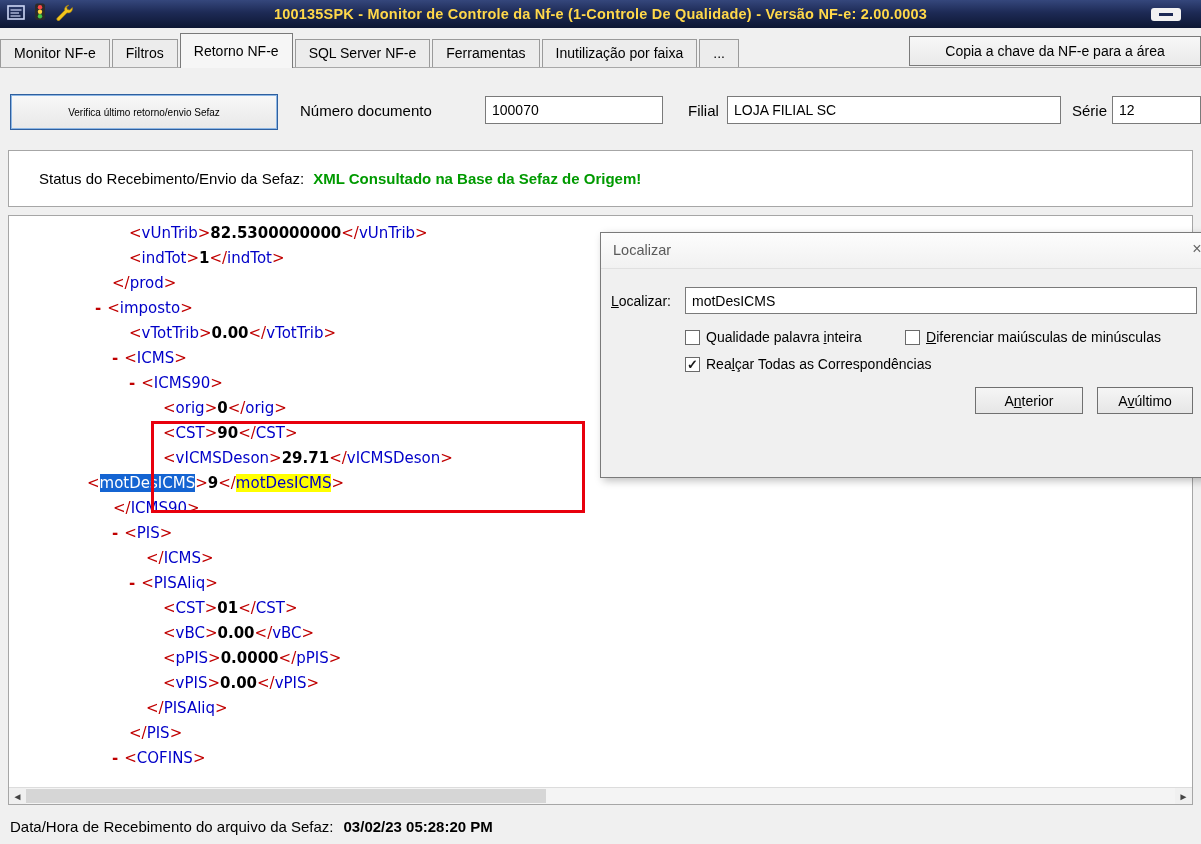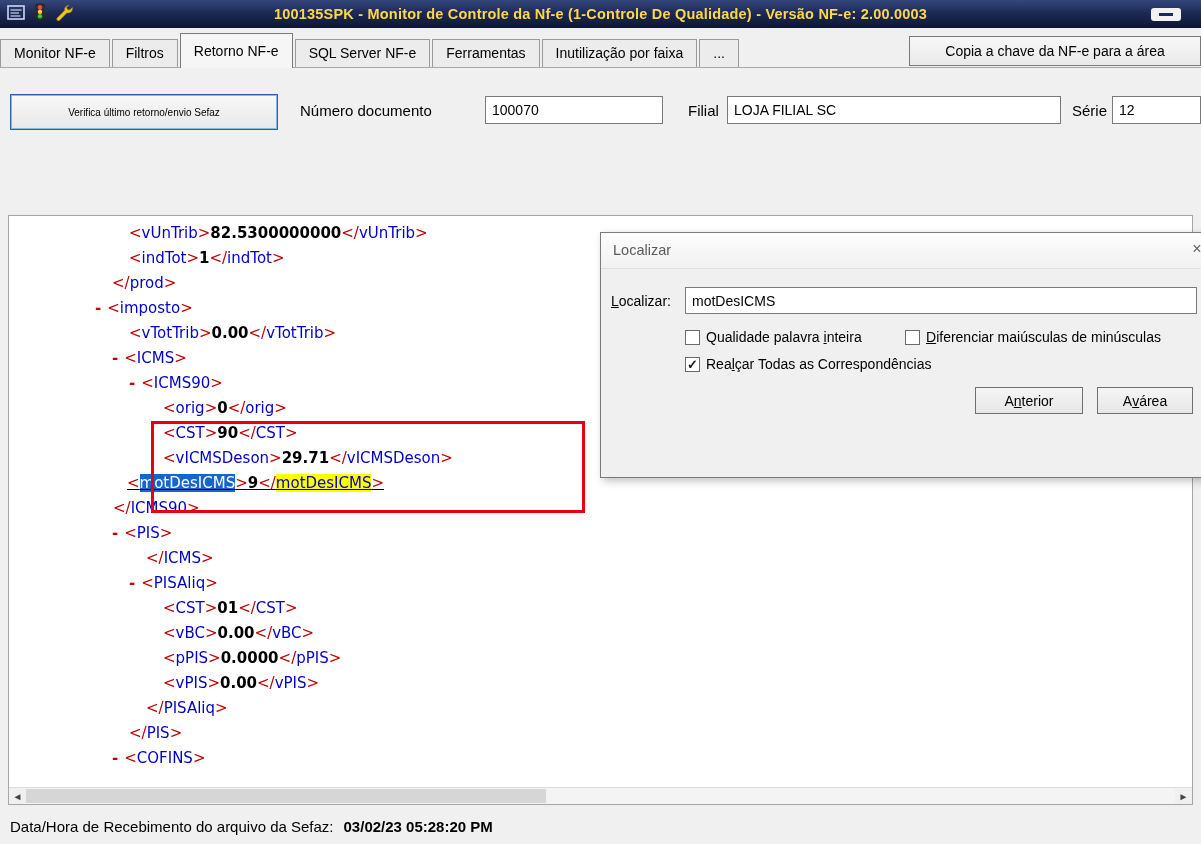--- a/index.html
+++ b/index.html
@@ -168,34 +168,38 @@
 
   <span class="fld-label" style="left:300px">Número documento</span>
   <input class="fld-input" style="left: 485px; width: 178px;" value="100070">
 
   <span class="fld-label" style="left:688px">Filial</span>
   <input class="fld-input" style="left: 727px; width: 334px;" value="LOJA FILIAL SC">
 
   <span class="fld-label" style="left:1072px">Série</span>
   <input class="fld-input" style="left: 1112px; width: 89px;" value="12">
 
+  <div class="status-box">
+    <span class="status-label">Status do Recebimento/Envio da Sefaz:</span>
+    <span class="status-value">XML Consultado na Base da Sefaz de Origem!</span>
+  </div>
 
   <div class="xml-box">
     <div class="xml-content">
         <div class="xml-line" style="padding-left: 120px;"><span class="br">&lt;</span><span class="tag">vUnTrib</span><span class="br">&gt;</span><span class="val">82.5300000000</span><span class="br">&lt;/</span><span class="tag">vUnTrib</span><span class="br">&gt;</span></div>
         <div class="xml-line" style="padding-left: 120px;"><span class="br">&lt;</span><span class="tag">indTot</span><span class="br">&gt;</span><span class="val">1</span><span class="br">&lt;/</span><span class="tag">indTot</span><span class="br">&gt;</span></div>
         <div class="xml-line" style="padding-left: 103px;"><span class="br">&lt;/</span><span class="tag">prod</span><span class="br">&gt;</span></div>
         <div class="xml-line" style="padding-left: 86px;"><span class="exp">-</span><span class="br">&lt;</span><span class="tag">imposto</span><span class="br">&gt;</span></div>
         <div class="xml-line" style="padding-left: 120px;"><span class="br">&lt;</span><span class="tag">vTotTrib</span><span class="br">&gt;</span><span class="val">0.00</span><span class="br">&lt;/</span><span class="tag">vTotTrib</span><span class="br">&gt;</span></div>
         <div class="xml-line" style="padding-left: 103px;"><span class="exp">-</span><span class="br">&lt;</span><span class="tag">ICMS</span><span class="br">&gt;</span></div>
         <div class="xml-line" style="padding-left: 120px;"><span class="exp">-</span><span class="br">&lt;</span><span class="tag">ICMS90</span><span class="br">&gt;</span></div>
         <div class="xml-line" style="padding-left: 154px;"><span class="br">&lt;</span><span class="tag">orig</span><span class="br">&gt;</span><span class="val">0</span><span class="br">&lt;/</span><span class="tag">orig</span><span class="br">&gt;</span></div>
         <div class="xml-line" style="padding-left: 154px;"><span class="br">&lt;</span><span class="tag">CST</span><span class="br">&gt;</span><span class="val">90</span><span class="br">&lt;/</span><span class="tag">CST</span><span class="br">&gt;</span></div>
         <div class="xml-line" style="padding-left: 154px;"><span class="br">&lt;</span><span class="tag">vICMSDeson</span><span class="br">&gt;</span><span class="val">29.71</span><span class="br">&lt;/</span><span class="tag">vICMSDeson</span><span class="br">&gt;</span></div>
-        <div class="xml-line" style="padding-left: 118px; text-decoration: underline;"><span class="br">&lt;</span><span class="tag hl-sel">motDesICMS</span><span class="br">&gt;</span><span class="val">9</span><span class="br">&lt;/</span><span class="tag hl-yel">motDesICMS</span><span class="br">&gt;</span></div>
+        <div class="xml-line" style="padding-left: 78px;"><span class="br">&lt;</span><span class="tag hl-sel">motDesICMS</span><span class="br">&gt;</span><span class="val">9</span><span class="br">&lt;/</span><span class="tag hl-yel">motDesICMS</span><span class="br">&gt;</span></div>
         <div class="xml-line" style="padding-left: 96px; margin-left: 8px;"><span class="br">&lt;/</span><span class="tag">ICMS90</span><span class="br">&gt;</span></div>
         <div class="xml-line" style="padding-left: 103px;"><span class="exp">-</span><span class="br">&lt;</span><span class="tag">PIS</span><span class="br">&gt;</span></div>
         <div class="xml-line" style="padding-left: 137px;"><span class="br">&lt;/</span><span class="tag">ICMS</span><span class="br">&gt;</span></div>
         <div class="xml-line" style="padding-left: 120px;"><span class="exp">-</span><span class="br">&lt;</span><span class="tag">PISAliq</span><span class="br">&gt;</span></div>
         <div class="xml-line" style="padding-left: 154px;"><span class="br">&lt;</span><span class="tag">CST</span><span class="br">&gt;</span><span class="val">01</span><span class="br">&lt;/</span><span class="tag">CST</span><span class="br">&gt;</span></div>
         <div class="xml-line" style="padding-left: 154px;"><span class="br">&lt;</span><span class="tag">vBC</span><span class="br">&gt;</span><span class="val">0.00</span><span class="br">&lt;/</span><span class="tag">vBC</span><span class="br">&gt;</span></div>
         <div class="xml-line" style="padding-left: 154px;"><span class="br">&lt;</span><span class="tag">pPIS</span><span class="br">&gt;</span><span class="val">0.0000</span><span class="br">&lt;/</span><span class="tag">pPIS</span><span class="br">&gt;</span></div>
         <div class="xml-line" style="padding-left: 154px;"><span class="br">&lt;</span><span class="tag">vPIS</span><span class="br">&gt;</span><span class="val">0.00</span><span class="br">&lt;/</span><span class="tag">vPIS</span><span class="br">&gt;</span></div>
         <div class="xml-line" style="padding-left: 137px;"><span class="br">&lt;/</span><span class="tag">PISAliq</span><span class="br">&gt;</span></div>
         <div class="xml-line" style="padding-left: 120px;"><span class="br">&lt;/</span><span class="tag">PIS</span><span class="br">&gt;</span></div>
@@ -233,21 +237,21 @@
     </label>
 
     <button class="dlg-btn btn-prev">
         <span>A</span>
         <span class="ul">n</span>
         <span>terior</span>
       </button>
     <button class="dlg-btn btn-next">
         <span>A</span>
         <span class="ul">v</span>
-        <span>área</span>
+        <span>último</span>
       </button>
   </div>
 
   <div class="footer">
     <span>Data/Hora de Recebimento do arquivo da Sefaz:</span>
     <span class="val">03/02/23 05:28:20 PM</span>
   </div>
 
 </div>
 

